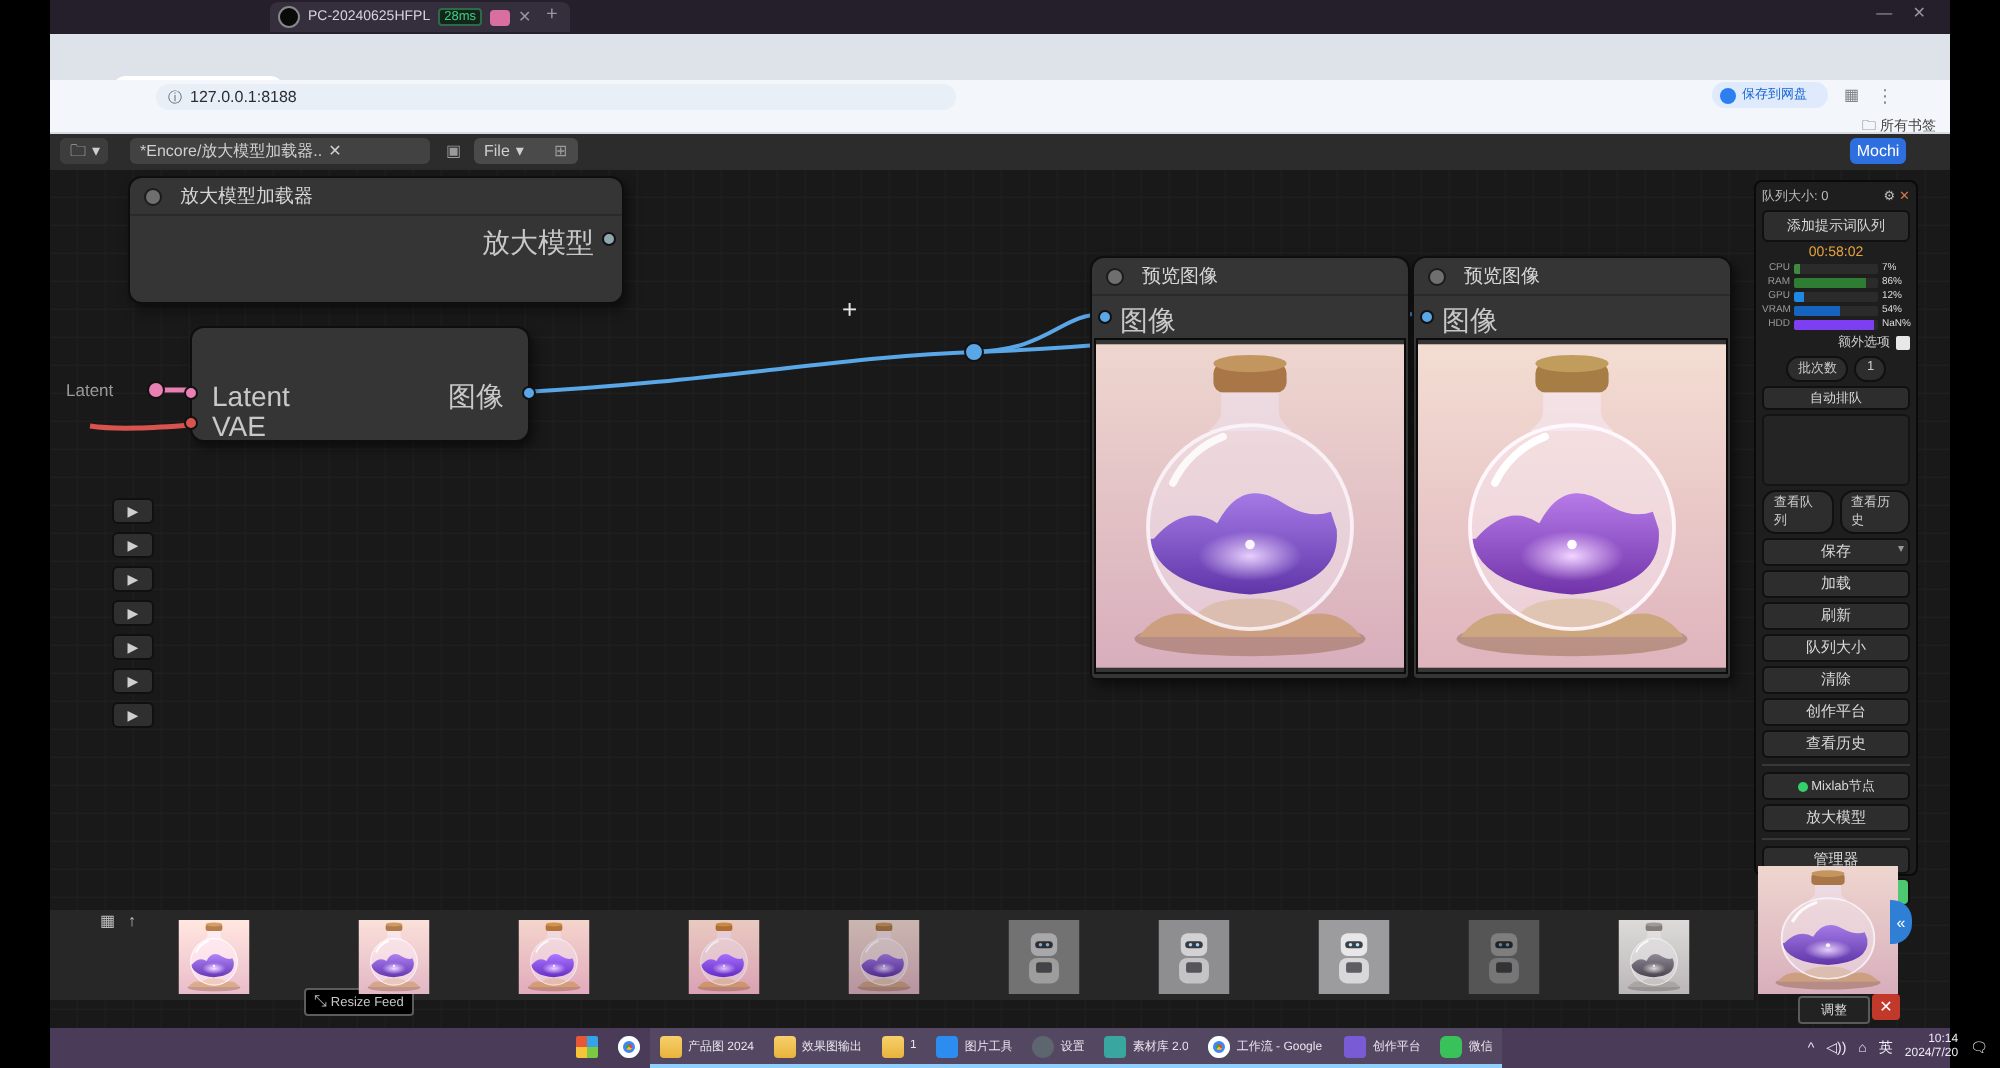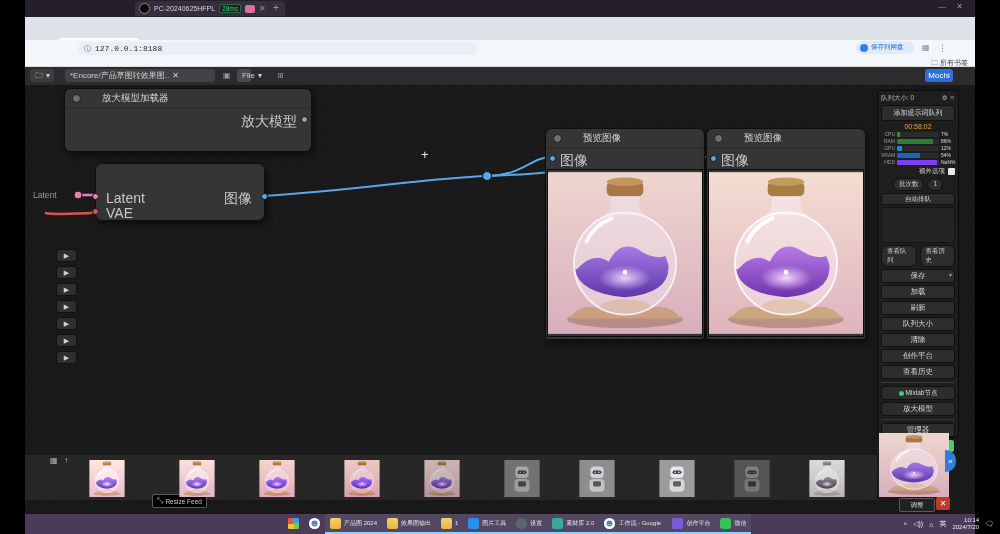--- a/index.html
+++ b/index.html
@@ -25,39 +25,39 @@
   .fav2{width:9px;height:9px;border-radius:50%;background:#3a3f4a;color:#fff;font-size:6px;line-height:9px;text-align:center;}
   .btab-title{font-size:8px;color:#333;}
   .btab-title2{font-size:7.5px;color:#5a5f66;max-width:86px;}
   .tclose{font-size:8px;color:#777;}
   .newtab{font-size:11px;color:#555;}
   #navbar{left:25px;top:40px;width:950px;height:17px;background:#f3f6fa;}
   .navg{font-size:9px;color:#80868b;}
   #addrpill{left:78px;top:42px;width:400px;height:13px;background:#e9eff7;border-radius:7px;
     display:flex;align-items:center;gap:4px;padding:0 6px;}
   #addrpill .lock{font-size:7px;color:#5f6368;}
-  #addrpill .url{font-size:8px;color:#2b2f33;font-family:Liberation Mono, monospace;}
+  #addrpill .url{font-size:8px;color:#2b2f33;}
   #savepill{left:856px;top:41px;width:58px;height:13px;background:#dfeafc;border-radius:7px;
     display:flex;align-items:center;gap:3px;padding:0 4px;}
   #savepill .ic{width:8px;height:8px;border-radius:50%;background:#2d7ff0;}
   #savepill .t{font-size:6.5px;color:#1a66d0;}
   #bookmarksbar{left:25px;top:57px;width:950px;height:10px;background:#f3f6fa;border-bottom:1px solid #d8dde3;}
   #allbm{right:32px;top:58px;font-size:7px;color:#444;position:absolute;}
   
   #wsbar{left:25px;top:67px;width:950px;height:18px;background:#2c2c2c;}
   .chip{background:#3d3d3d;border-radius:3px;color:#cfcfcf;font-size:8px;display:flex;align-items:center;gap:3px;padding:0 5px;height:13px;}
   #mochi{background:#2e6fe0;color:#fff;border-radius:3px;font-size:8px;display:flex;align-items:center;justify-content:center;height:13px;width:28px;}
   
   #canvas{left:25px;top:85px;width:950px;height:429px;background:#191919;
     background-image:linear-gradient(#20202000 13px,#212121 14px),linear-gradient(90deg,#20202000 13px,#212121 14px);
     background-size:14px 14px;}
   #filmstrip{left:25px;top:455px;width:852px;height:45px;background:#272727;position:absolute;}
   
   .node{background:#353535;border:1px solid #0e0e0e;border-radius:7px;box-shadow:2px 3px 6px rgba(0,0,0,.5);}
-  .nhead{height:18px;display:flex;align-items:center;gap:21px;padding:0 7px;border-bottom:1px solid #2a2a2a;}
+  .nhead{height:18px;display:flex;align-items:center;gap:9px;padding:0 7px;border-bottom:1px solid #2a2a2a;}
   .ndot{width:7px;height:7px;border-radius:50%;background:#6f6f6f;border:1px solid #1c1c1c;}
   .ntitle{font-size:9.5px;color:#d6d6d6;}
   .slot{font-size:14px;color:#c8c8c8;display:flex;align-items:center;gap:4px;}
   .pdot{width:7px;height:7px;border-radius:50%;border:1px solid #111;}
   .widget{background:#1d1d1d;border:1px solid #0c0c0c;border-radius:8px;height:14px;display:flex;align-items:center;
     padding:0 6px;color:#cfcfcf;font-size:8px;gap:4px;}
   .warr{color:#bbb;font-size:7px;}
   .preview-img{border:1px solid #0c0c0c;}
   .mini-node{width:21px;height:13px;background:#2f2f2f;border:1px solid #101010;border-radius:3px;color:#cfcfcf;
     font-size:7px;display:flex;align-items:center;justify-content:center;}
@@ -204,25 +204,25 @@
     <span>🗀</span>
     <span>所有书签</span>
   </div>
 
   <div id="wsbar" class="abs">
     <div class="chip abs" style="left:5px;top:2px;width:24px;">
       <span>🗀</span>
       <span>▾</span>
     </div>
     <div class="chip abs" style="left:40px;top:2px;width:150px;background:#424242;">
-      <span class="txt" style="max-width:130px;">*Encore/产品草图转效果图..</span>
+      <span class="txt" style="max-width:130px;">*Encore/放大模型加载器..</span>
       <span>✕</span>
     </div>
     <div class="abs" style="left:198px;top:4px;color:#9a9a9a;font-size:8px;">▣</div>
-    <div class="chip abs" style="left:212px;top:2px;width:14px;background:#4a4a4a;">
+    <div class="chip abs" style="left:212px;top:2px;width:52px;background:#4a4a4a;">
       <span>File</span>
       <span>▾</span>
     </div>
     <div class="abs" style="left:252px;top:4px;color:#9a9a9a;font-size:8px;">⊞</div>
     <div id="mochi" class="abs" style="left:900px;top:2px;">Mochi</div>
   </div>
 
   <div id="canvas" class="abs"></div>
   <div id="filmstrip"></div>
 

